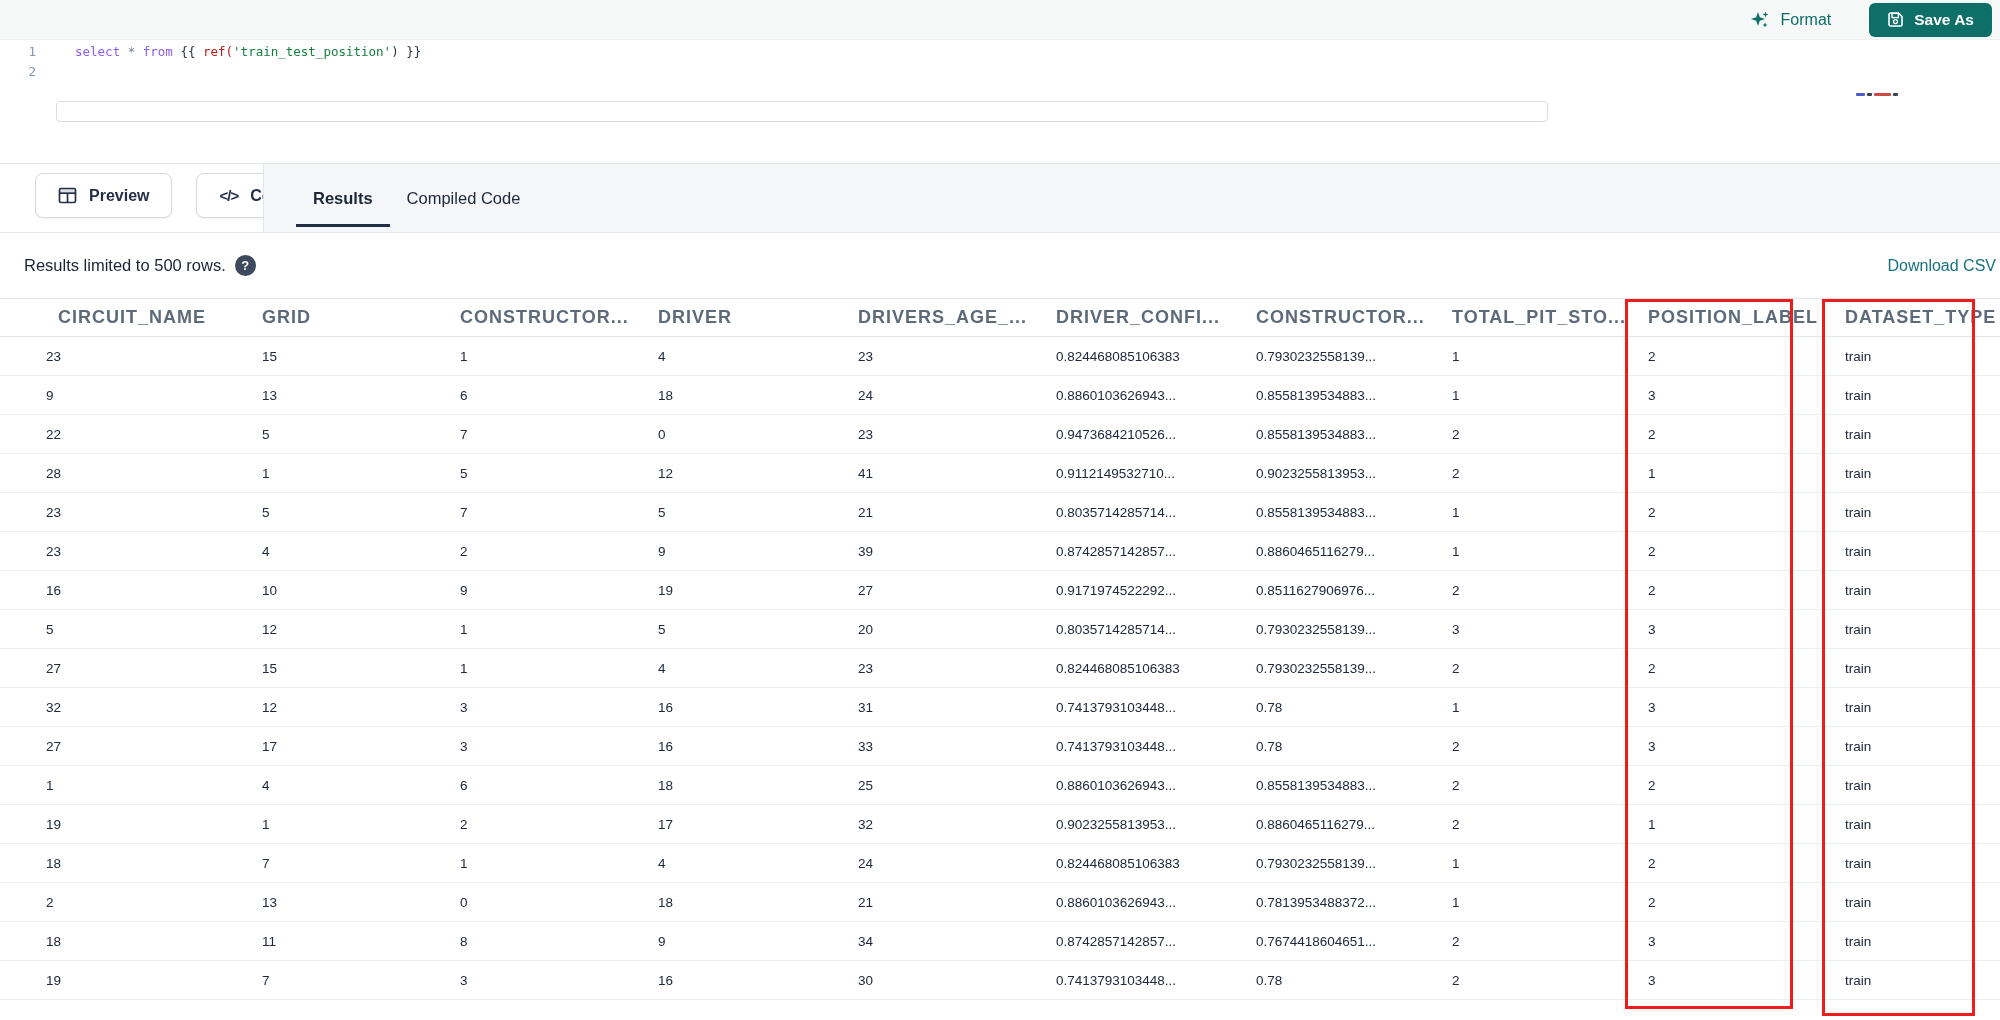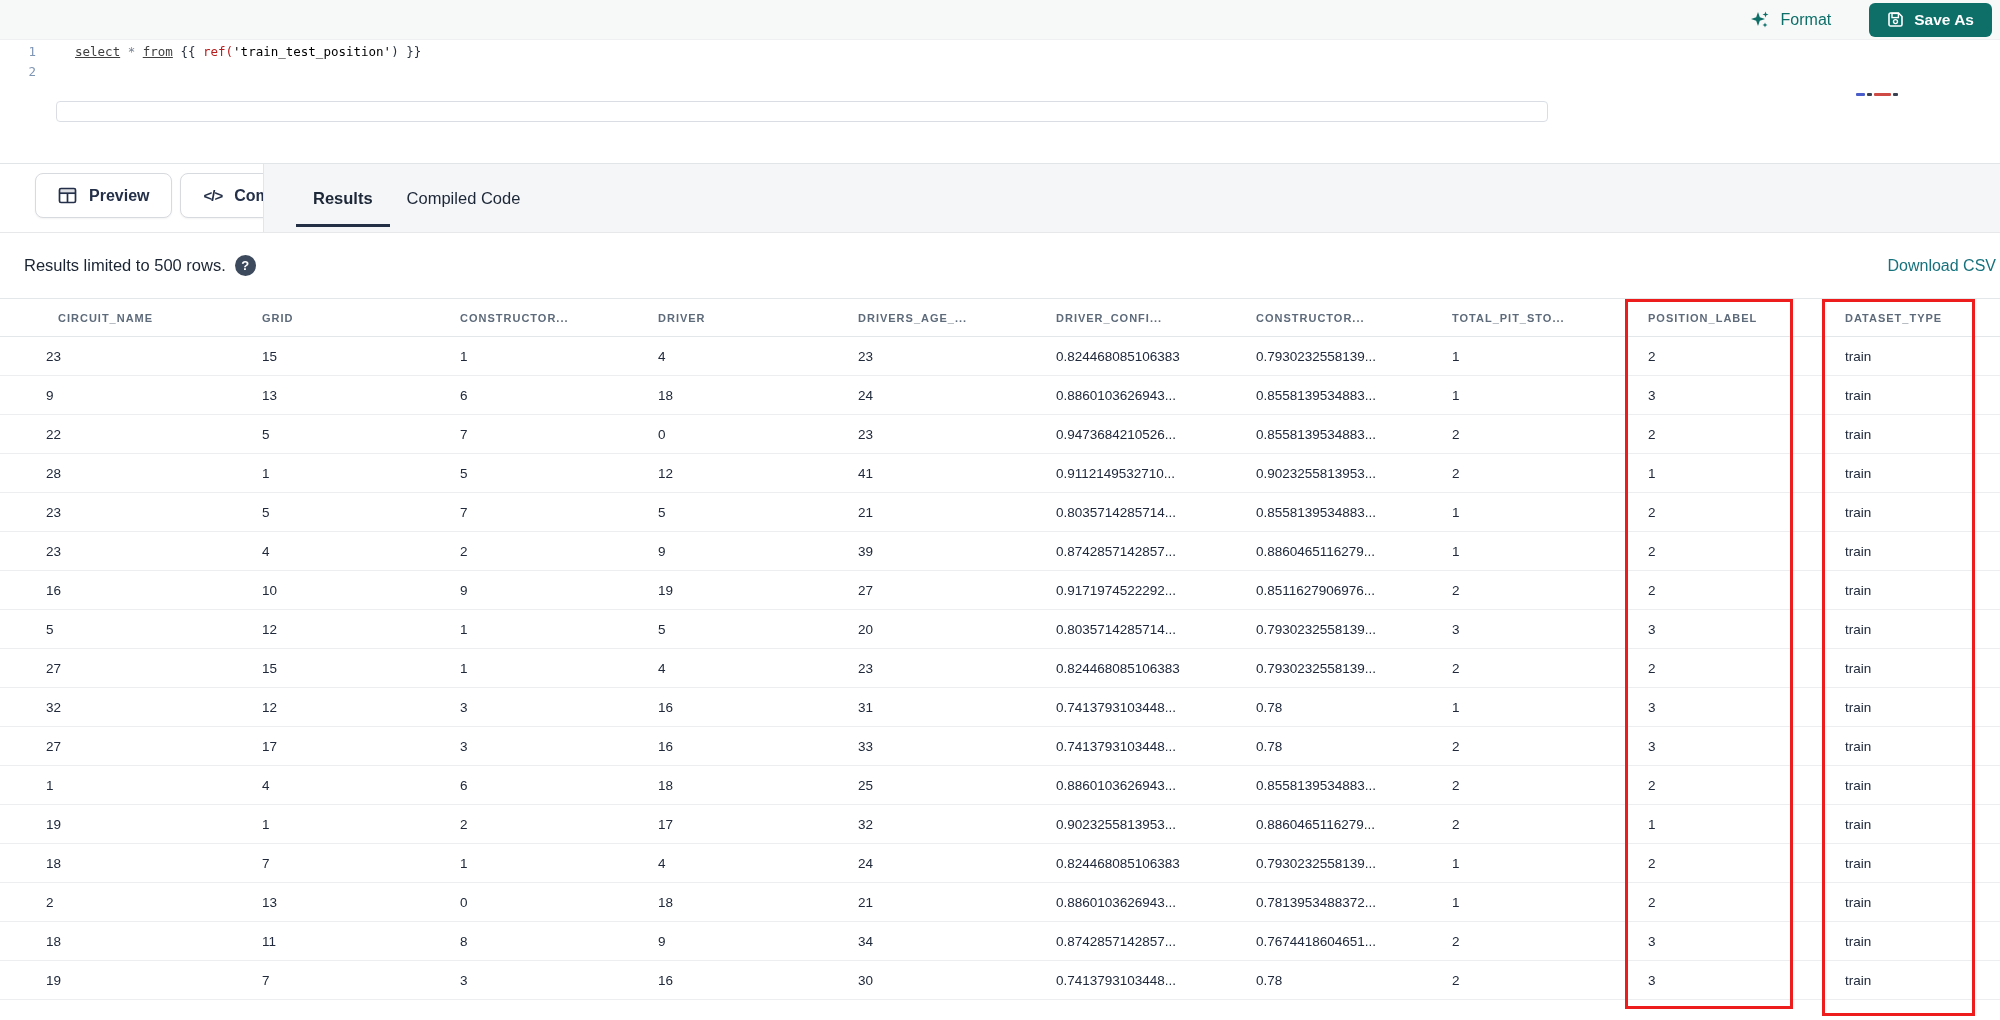--- a/index.html
+++ b/index.html
@@ -19,37 +19,37 @@
               cursor:pointer; font-family:"Liberation Sans", sans-serif; }
 
   
   .editor { position:absolute; left:0; top:40px; width:2000px; height:123px; background:#fff; }
   .gutter { position:absolute; left:0; top:2px; width:44px; text-align:right;
             font-family:"DejaVu Sans Mono", monospace; font-size:12.5px; color:#7e95b2; }
   .gutter .ln { height:20px; line-height:20px; padding-right:8px; }
   .code-area { position:absolute; left:58px; top:2px; right:0; }
   .code-line { height:20px; line-height:20px; font-family:"DejaVu Sans Mono", monospace;
                font-size:12.5px; font-weight:500; white-space:pre; padding-left:17px; }
-  .tk-kw    { color:#404040;text-decoration:underline; }
+  .tk-kw    { color:#8b5cf6; }
   .tk-op    { color:#7a8494; }
   .tk-punct { color:#27303f; }
   .tk-fn    { color:#b91c1c; }
-  .tk-str   { color:#000000; }
+  .tk-str   { color:#15803d; }
   .line2-box { position:absolute; left:56px; top:61px; width:1492px; height:21px;
                border:1px solid #dadee4; border-radius:4px; background:#fff; }
   .minimap { position:absolute; left:1856px; top:52px; width:52px; height:4px;
              display:flex; gap:2px; align-items:center; }
   .minimap span { height:3px; border-radius:1px; display:block; }
 
   
   .panel-strip { position:absolute; left:0; top:163px; width:2000px; height:70px;
                  border-top:1px solid #e2e5e8; border-bottom:1px solid #e6e8ea;
                  display:flex; }
   .panel-left { width:263px; height:100%; background:#fff; display:flex;
-                align-items:flex-start; padding:9px 0 0 35px; gap:8px; }
+                align-items:flex-start; padding:9px 0 0 35px; gap:24px; }
   .panel-right { flex:1; height:100%; background:#f5f6f8; border-left:1px solid #e3e6e8;
                  display:flex; padding-left:32px; }
   .action-btn { display:flex; align-items:center; gap:12px; height:45px; padding:0 22px;
                 background:#fff; border:1px solid #d7dade; border-radius:8px;
                 box-shadow:0 1px 2px rgba(0,0,0,0.05); font-size:16px; font-weight:600;
                 color:#243049; cursor:pointer; font-family:"Liberation Sans", sans-serif; }
   .compile-glyph { font-weight:700; font-size:15px; letter-spacing:-1px; color:#243049; }
   .tab { position:relative; display:flex; align-items:center; padding:0 17px;
          font-size:16.5px; color:#1c2738; cursor:pointer; }
   .tab.active { font-weight:600; }
@@ -63,21 +63,21 @@
   .help-circle { width:21px; height:21px; border-radius:50%; background:#3d4a5d;
                  color:#fff; font-size:13px; font-weight:700; display:flex;
                  align-items:center; justify-content:center; margin-left:9px; cursor:pointer; }
   .download-link { margin-left:auto; margin-right:4px; color:#16727d;
                    font-size:16px; cursor:pointer; }
 
   
   .table-wrap { position:absolute; left:0; top:298px; width:2000px; height:722px;
                 overflow:hidden; background:#fff; }
   table { width:2000px; border-collapse:collapse; table-layout:fixed; }
-  th { height:38px; text-align:left; vertical-align:middle; font-size:11px;
+  th { height:38px; text-align:left; vertical-align:middle; font-size:18px;
        font-weight:700; letter-spacing:1px; color:#5d6a7a;
        border-top:1px solid #e4e7ea; border-bottom:1px solid #e4e7ea;
        white-space:nowrap; overflow:hidden; }
   td { height:39px; vertical-align:middle; font-size:13.5px; color:#202a3c;
        border-bottom:1px solid #edeef0; white-space:nowrap; overflow:hidden; }
   th:first-child { padding-left:58px; }
   td:first-child { padding-left:46px; }
 
   
   .redbox { position:absolute; border:3px solid #ee1d1d; pointer-events:none; }

